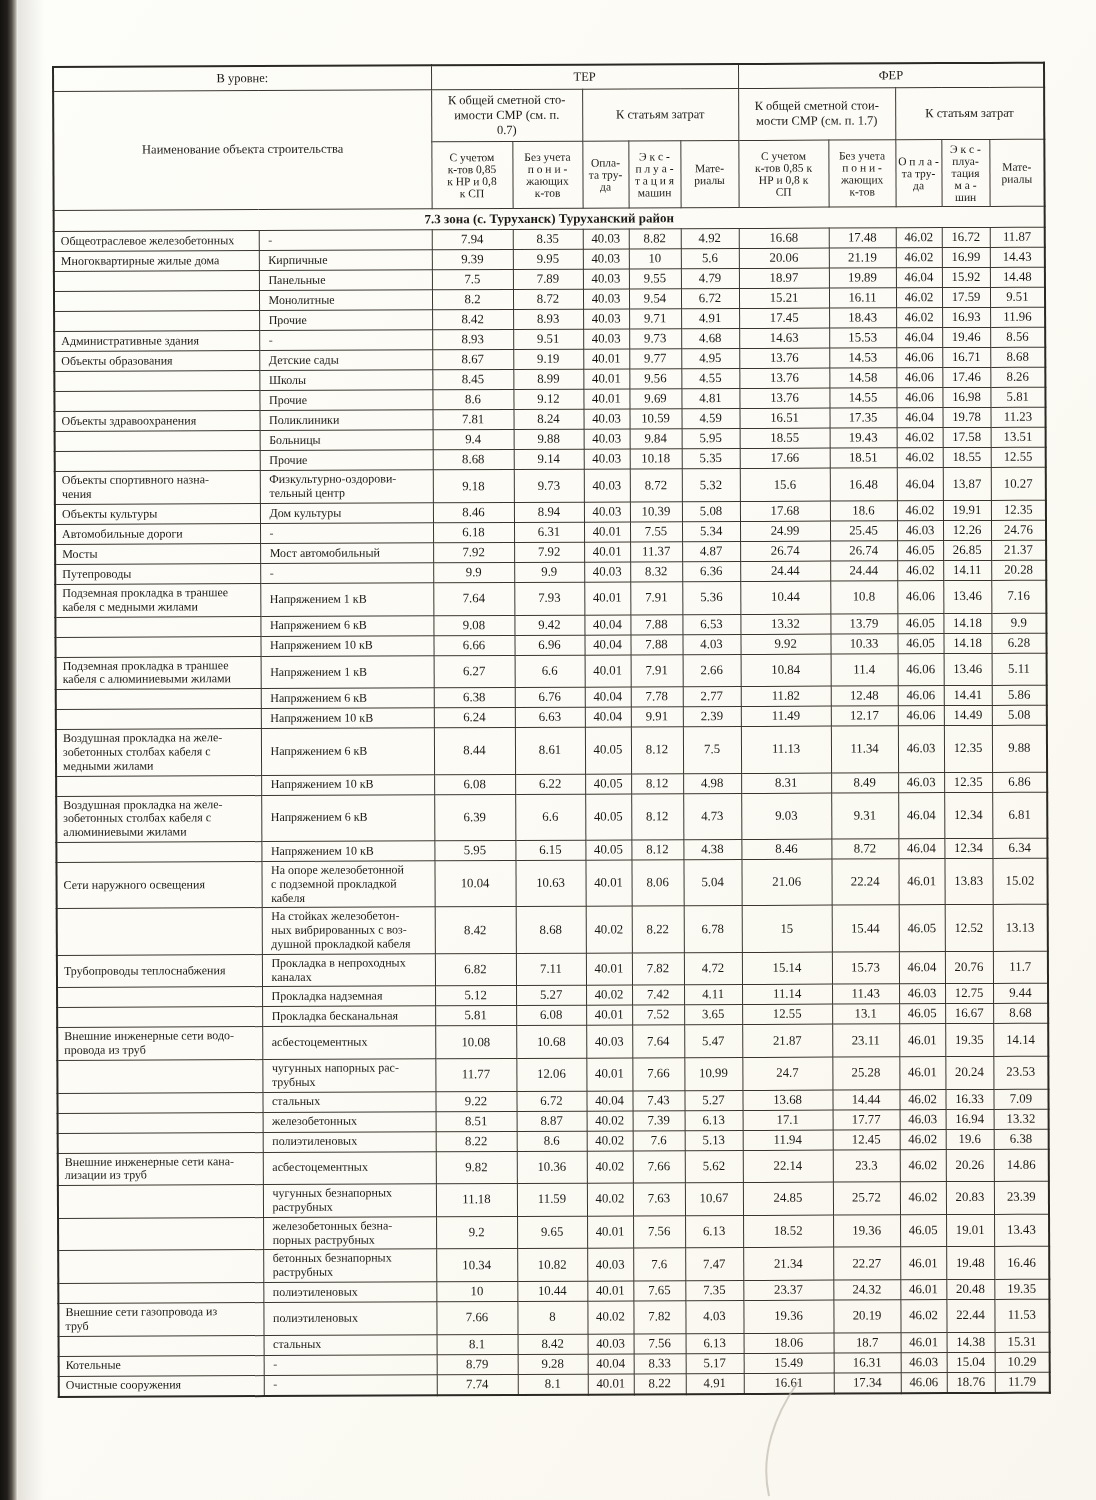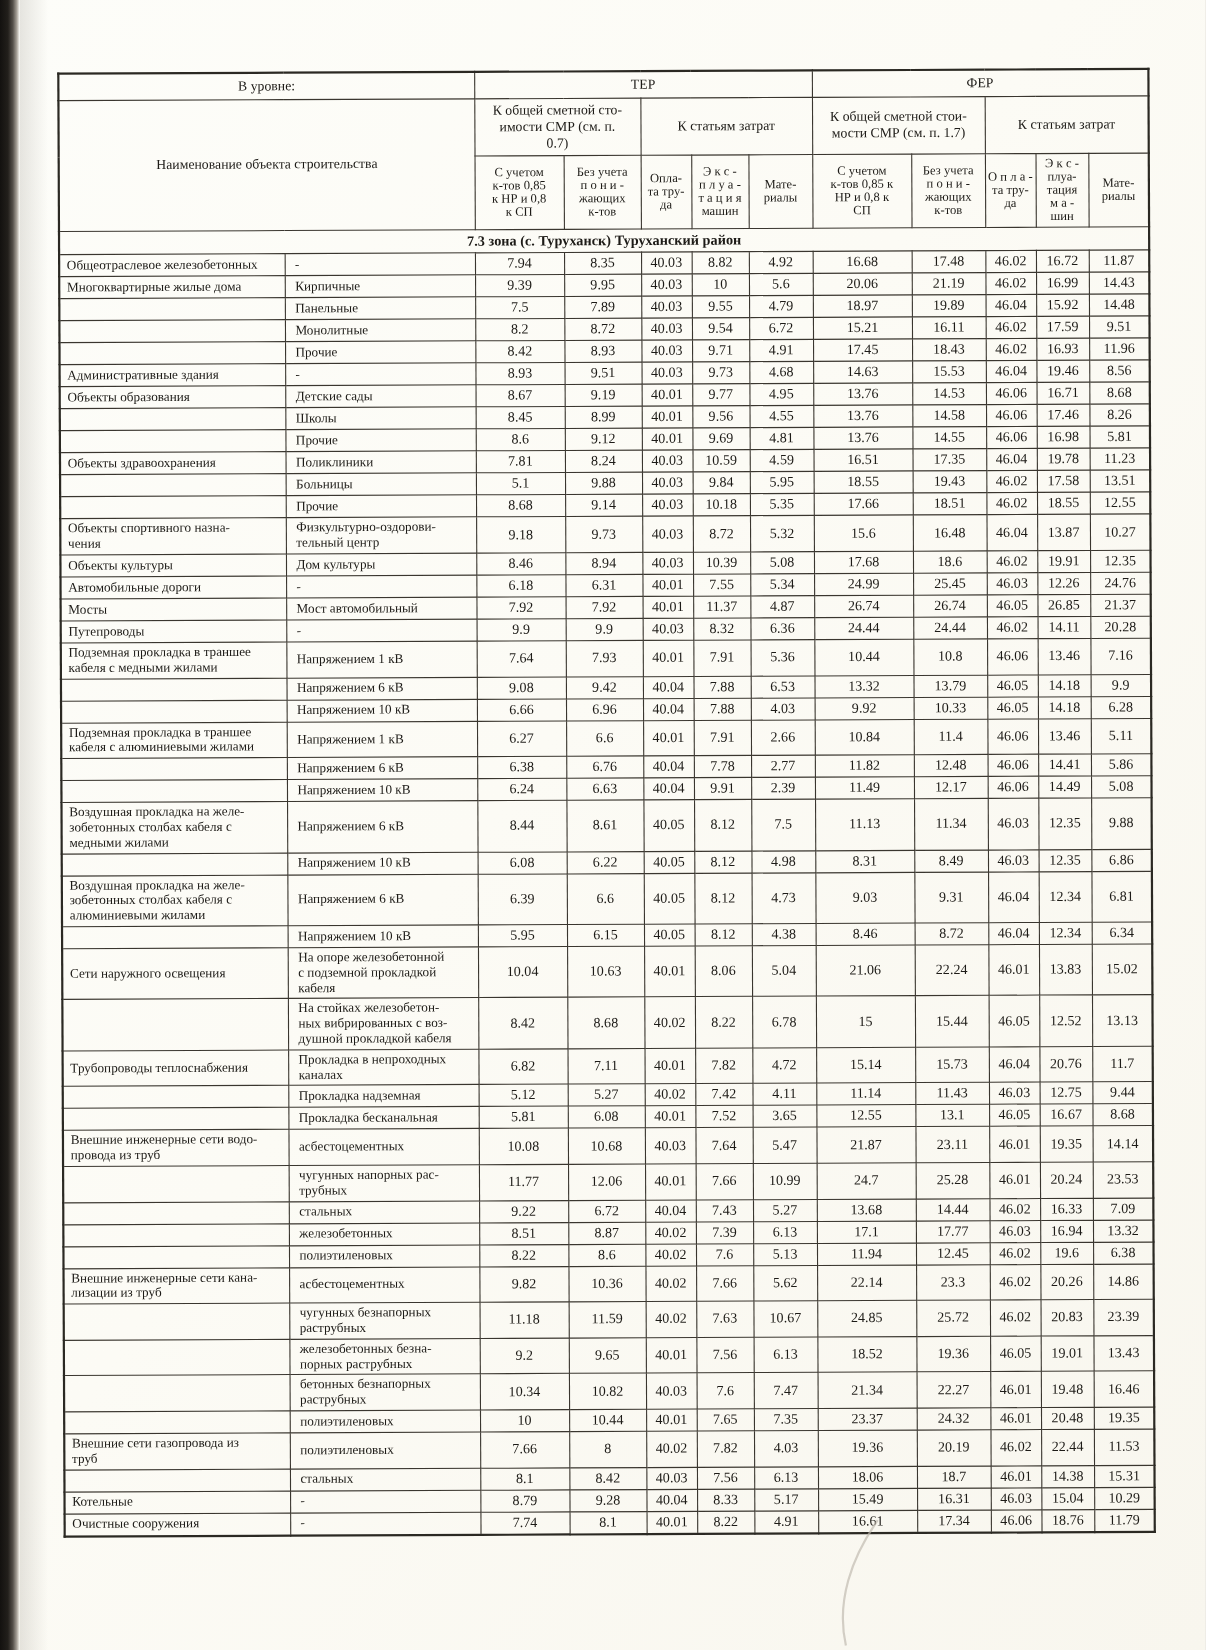--- a/index.html
+++ b/index.html
@@ -256,21 +256,21 @@
             <td class="c-num">4.59</td>
             <td class="c-num">16.51</td>
             <td class="c-num">17.35</td>
             <td class="c-num">46.04</td>
             <td class="c-num">19.78</td>
             <td class="c-num">11.23</td>
           </tr>
           <tr>
             <td class="c-group"></td>
             <td class="c-sub">Больницы</td>
-            <td class="c-num">5.1</td>
+            <td class="c-num">9.4</td>
             <td class="c-num">9.88</td>
             <td class="c-num">40.03</td>
             <td class="c-num">9.84</td>
             <td class="c-num">5.95</td>
             <td class="c-num">18.55</td>
             <td class="c-num">19.43</td>
             <td class="c-num">46.02</td>
             <td class="c-num">17.58</td>
             <td class="c-num">13.51</td>
           </tr>

